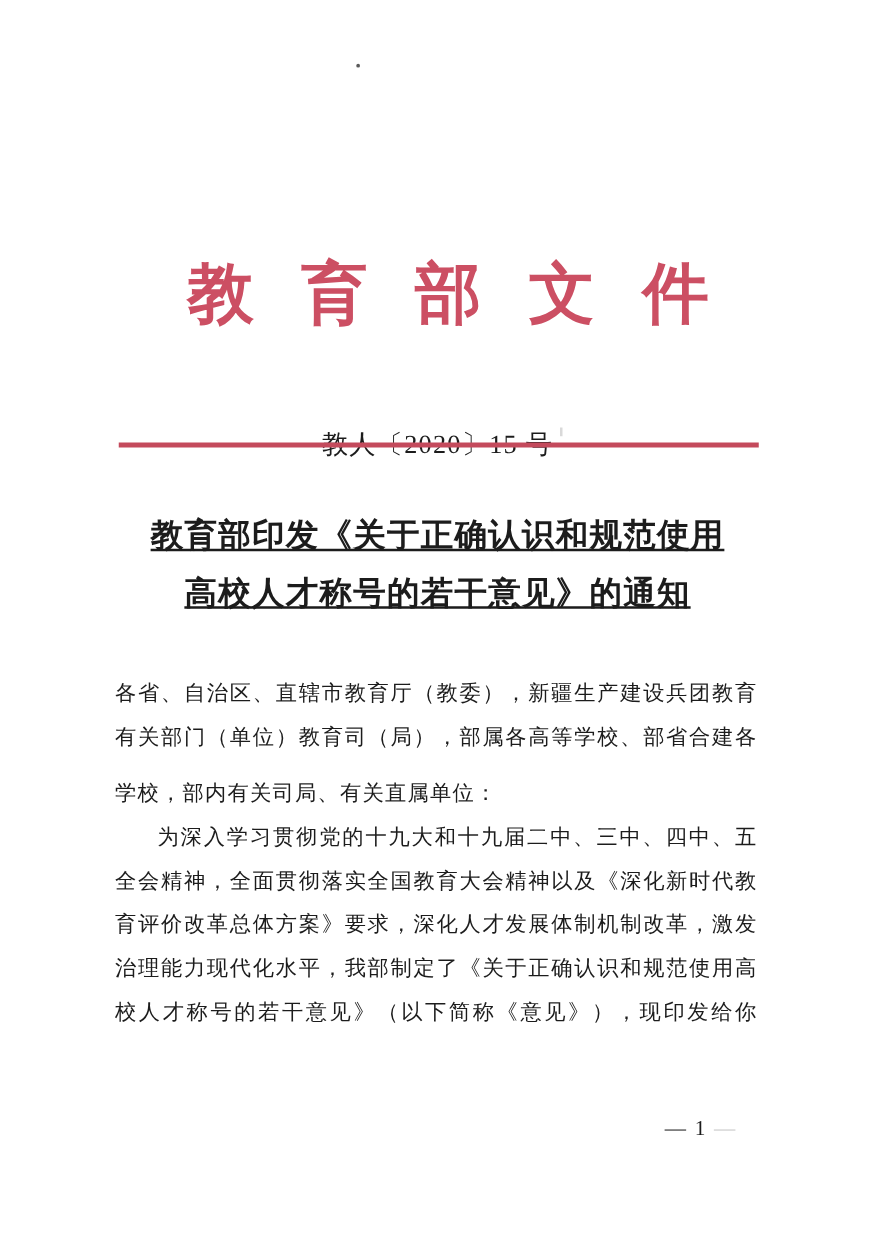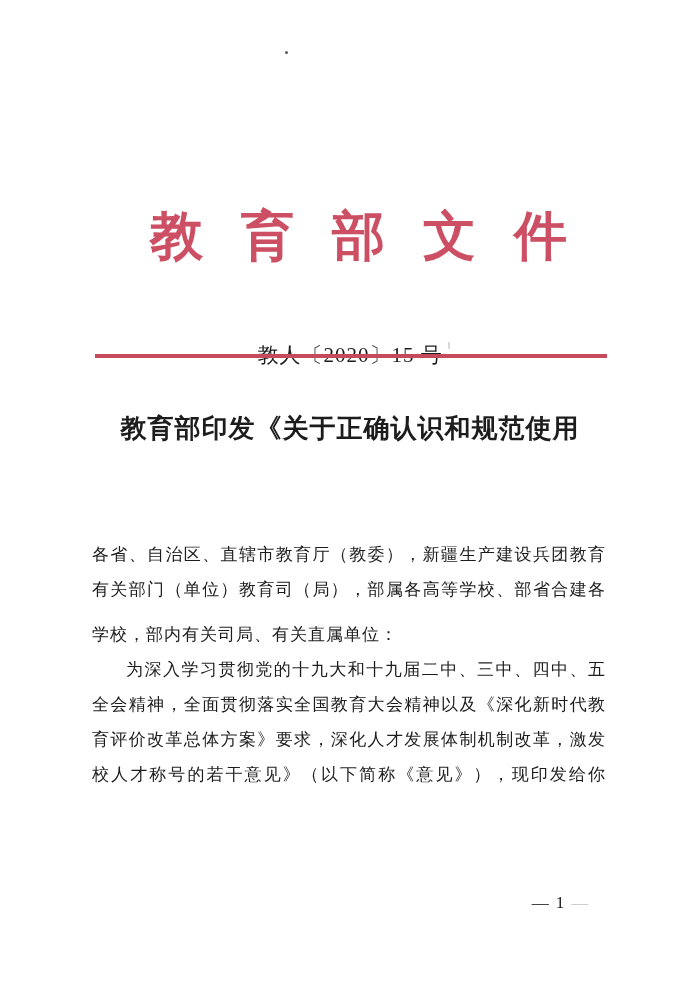--- a/index.html
+++ b/index.html
@@ -72,20 +72,21 @@
   .title {
     position: absolute;
     left: 0;
     top: 406px;
     width: 700px;
     text-align: center;
     font-weight: bold;
     font-size: 26px;
     line-height: 46px;
     letter-spacing: 1px;
+    text-decoration: underline;
   }
   
   .body {
     position: absolute;
     left: 92px;
     top: 537px;
     width: 514px;
     font-size: 17px;
   }
   .body-line {
@@ -130,29 +131,31 @@
 
   <div class="agency">教育部文件</div>
 
   <div class="docnum">教人〔2020〕15 号</div>
 
   <div class="rule"></div>
   <div class="artifact-tick"></div>
 
   <div class="title">
     <div class="title-line">教育部印发《关于正确认识和规范使用</div>
+    <div class="title-line">高校人才称号的若干意见》的通知</div>
   </div>
 
   <div class="body">
       <div class="body-line">各省、自治区、直辖市教育厅（教委），新疆生产建设兵团教育局，</div>
       <div class="body-line">有关部门（单位）教育司（局），部属各高等学校、部省合建各高等</div>
       <div class="body-line last">学校，部内有关司局、有关直属单位：</div>
       <div class="body-line indent">为深入学习贯彻党的十九大和十九届二中、三中、四中、五中</div>
       <div class="body-line">全会精神，全面贯彻落实全国教育大会精神以及《深化新时代教</div>
       <div class="body-line">育评价改革总体方案》要求，深化人才发展体制机制改革，激发人</div>
+      <div class="body-line">治理能力现代化水平，我部制定了《关于正确认识和规范使用高</div>
       <div class="body-line">校人才称号的若干意见》（以下简称《意见》），现印发给你们，请结</div>
     </div>
 
   <div class="footer">
     <span>—</span>
     <span>1</span>
     <span class="faded">—</span>
   </div>
 
 </div>

